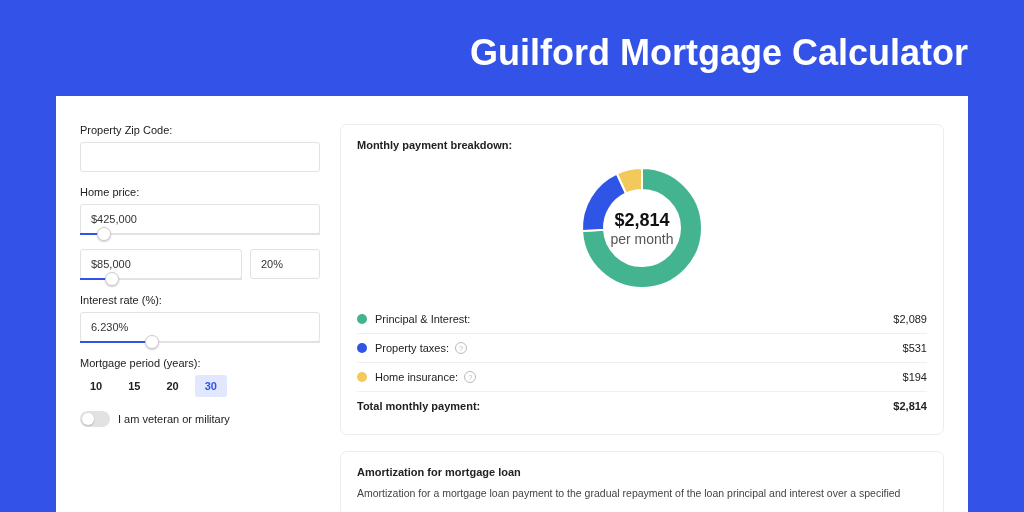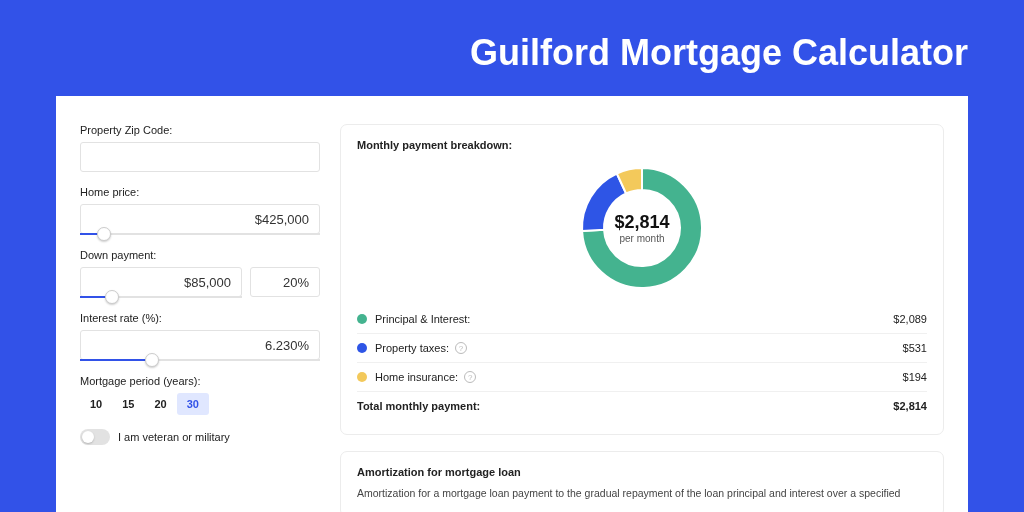--- a/index.html
+++ b/index.html
@@ -34,24 +34,23 @@
   .field-label {
     font-size: 11px;
     color: #222;
     margin-bottom: 6px;
   }
   .text-input {
     width: 100%;
     border: 1px solid #e2e2e2;
     border-radius: 3px;
     padding: 7px 10px;
-    font-size: 13px;
+    font-size: 11px;
     color: #333;
     height: 30px;
-    text-align: right;
   }
   .field { margin-bottom: 14px; }
   .slider-track {
     position: relative;
     height: 2px;
     background: #e2e2e2;
     margin-top: -1px;
   }
   .slider-fill {
     position: absolute;
@@ -66,21 +65,21 @@
     border-radius: 50%;
     background: #fff;
     border: 1px solid #ccc;
     top: -6px;
     box-shadow: 0 1px 2px rgba(0,0,0,.2);
     transform: translateX(-50%);
   }
   .row2 { display: flex; gap: 8px; }
   .row2 .col1 { flex: 1; }
   .row2 .col2 { flex: 0 0 70px; }
-  .periods { display: flex; gap: 0; }
+  .periods { display: flex; gap: 6px; }
   .period-btn {
     border: none;
     background: transparent;
     font-size: 11px;
     padding: 5px 10px;
     border-radius: 3px;
     cursor: pointer;
     color: #222;
     font-weight: 600;
   }
@@ -135,21 +134,21 @@
   }
   .donut-center {
     position: absolute;
     inset: 0;
     display: flex;
     flex-direction: column;
     align-items: center;
     justify-content: center;
   }
   .donut-value { font-size: 18px; font-weight: 700; color: #111; }
-  .donut-sub { font-size: 10px; color: #555; }
+  .donut-sub { font-size: 14px; color: #555; }
   .legend-row {
     display: flex;
     align-items: center;
     padding: 8px 0;
     border-top: 1px solid #f0f0f0;
     font-size: 11px;
     color: #222;
   }
   .legend-row:first-of-type { border-top: none; }
   .legend-dot {
@@ -197,21 +196,20 @@
     <div class="field">
       <div class="field-label">Home price:</div>
       <input class="text-input" value="$425,000" style="">
       <div class="slider-track">
         <div class="slider-fill" id="hp-fill" style="width: 10%;"></div>
         <div class="slider-thumb" id="hp-thumb" style="left: 10%;"></div>
       </div>
     </div>
 
     <div class="field">
-      <div class="field-label">Down payment:</div>
       <div class="row2">
         <div class="col1">
           <input class="text-input" value="$85,000" style="">
           <div class="slider-track">
             <div class="slider-fill" id="dp-fill" style="width: 20%;"></div>
             <div class="slider-thumb" id="dp-thumb" style="left: 20%;"></div>
           </div>
         </div>
         <div class="col2">
           <input class="text-input" value="20%" style="">

